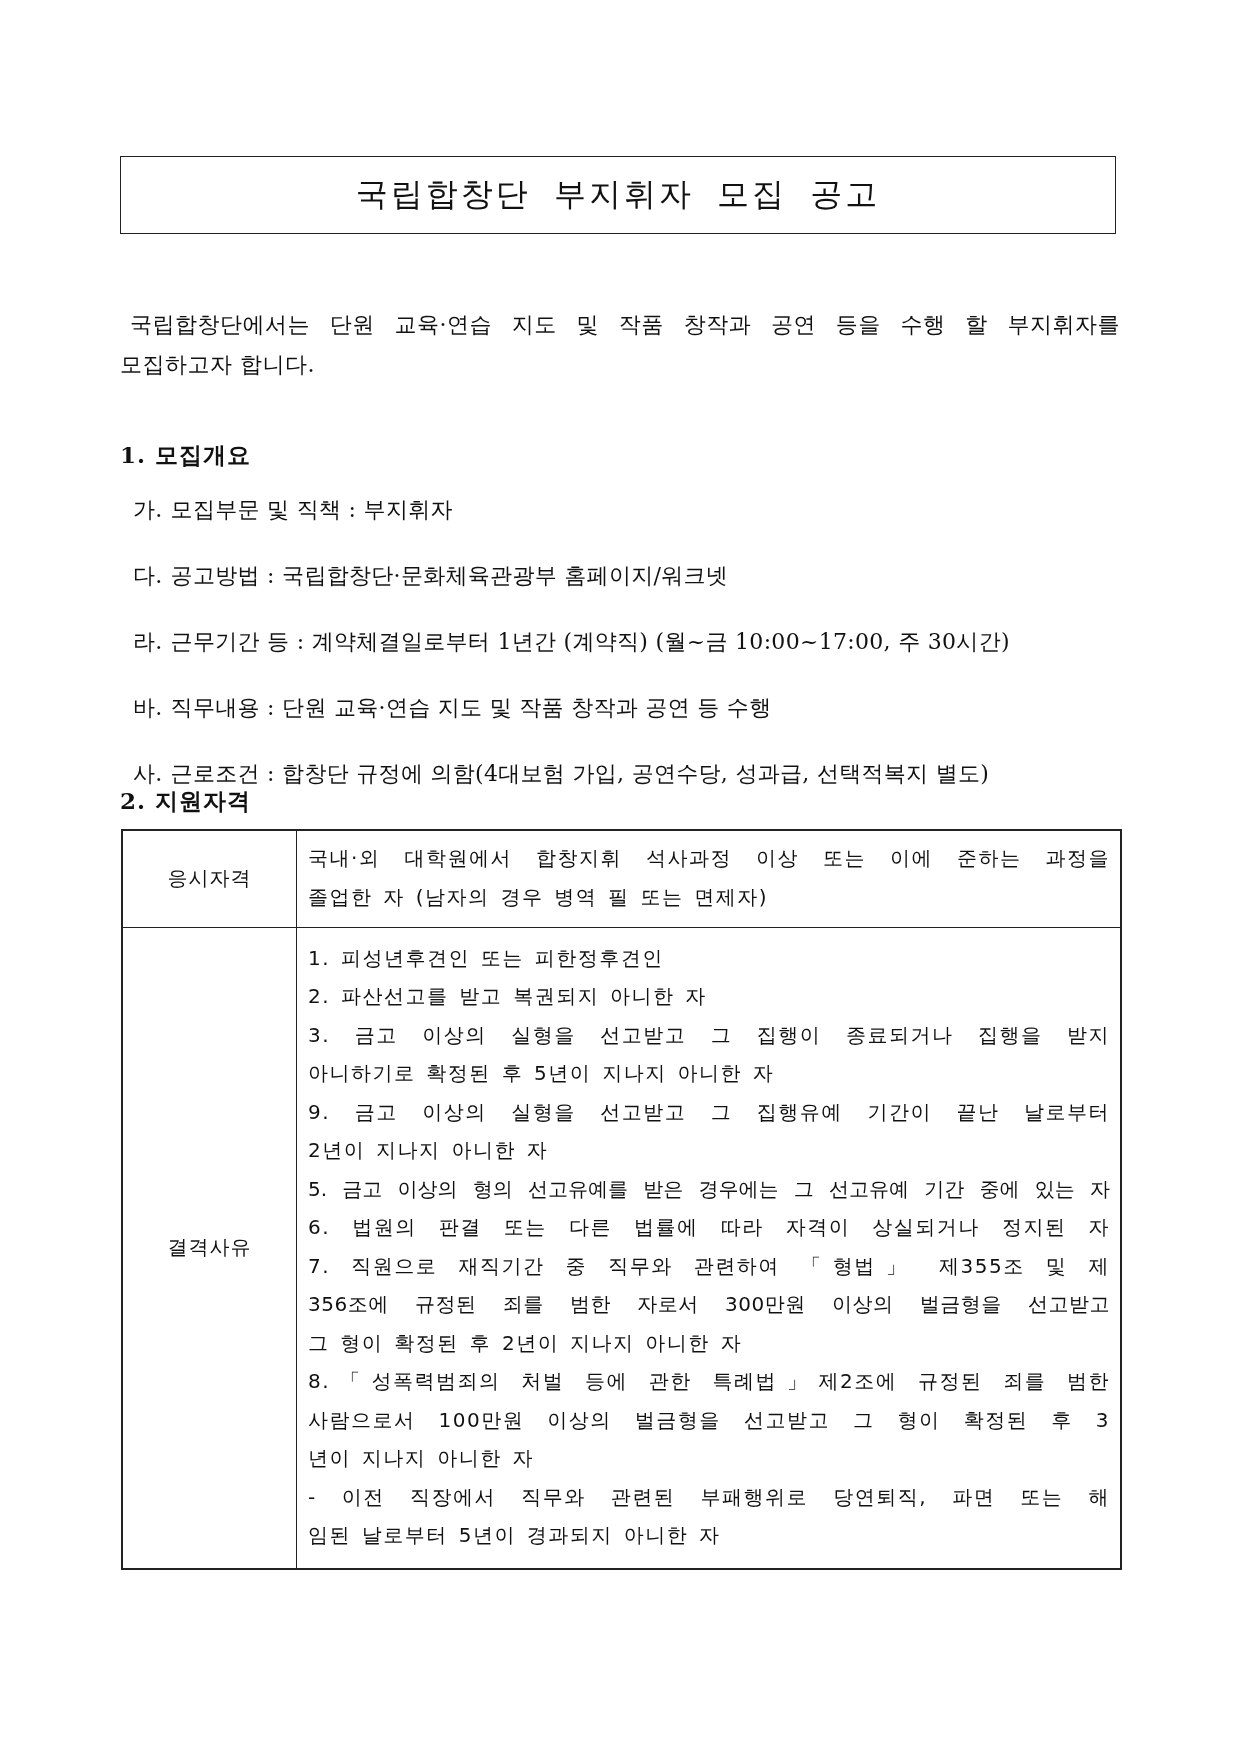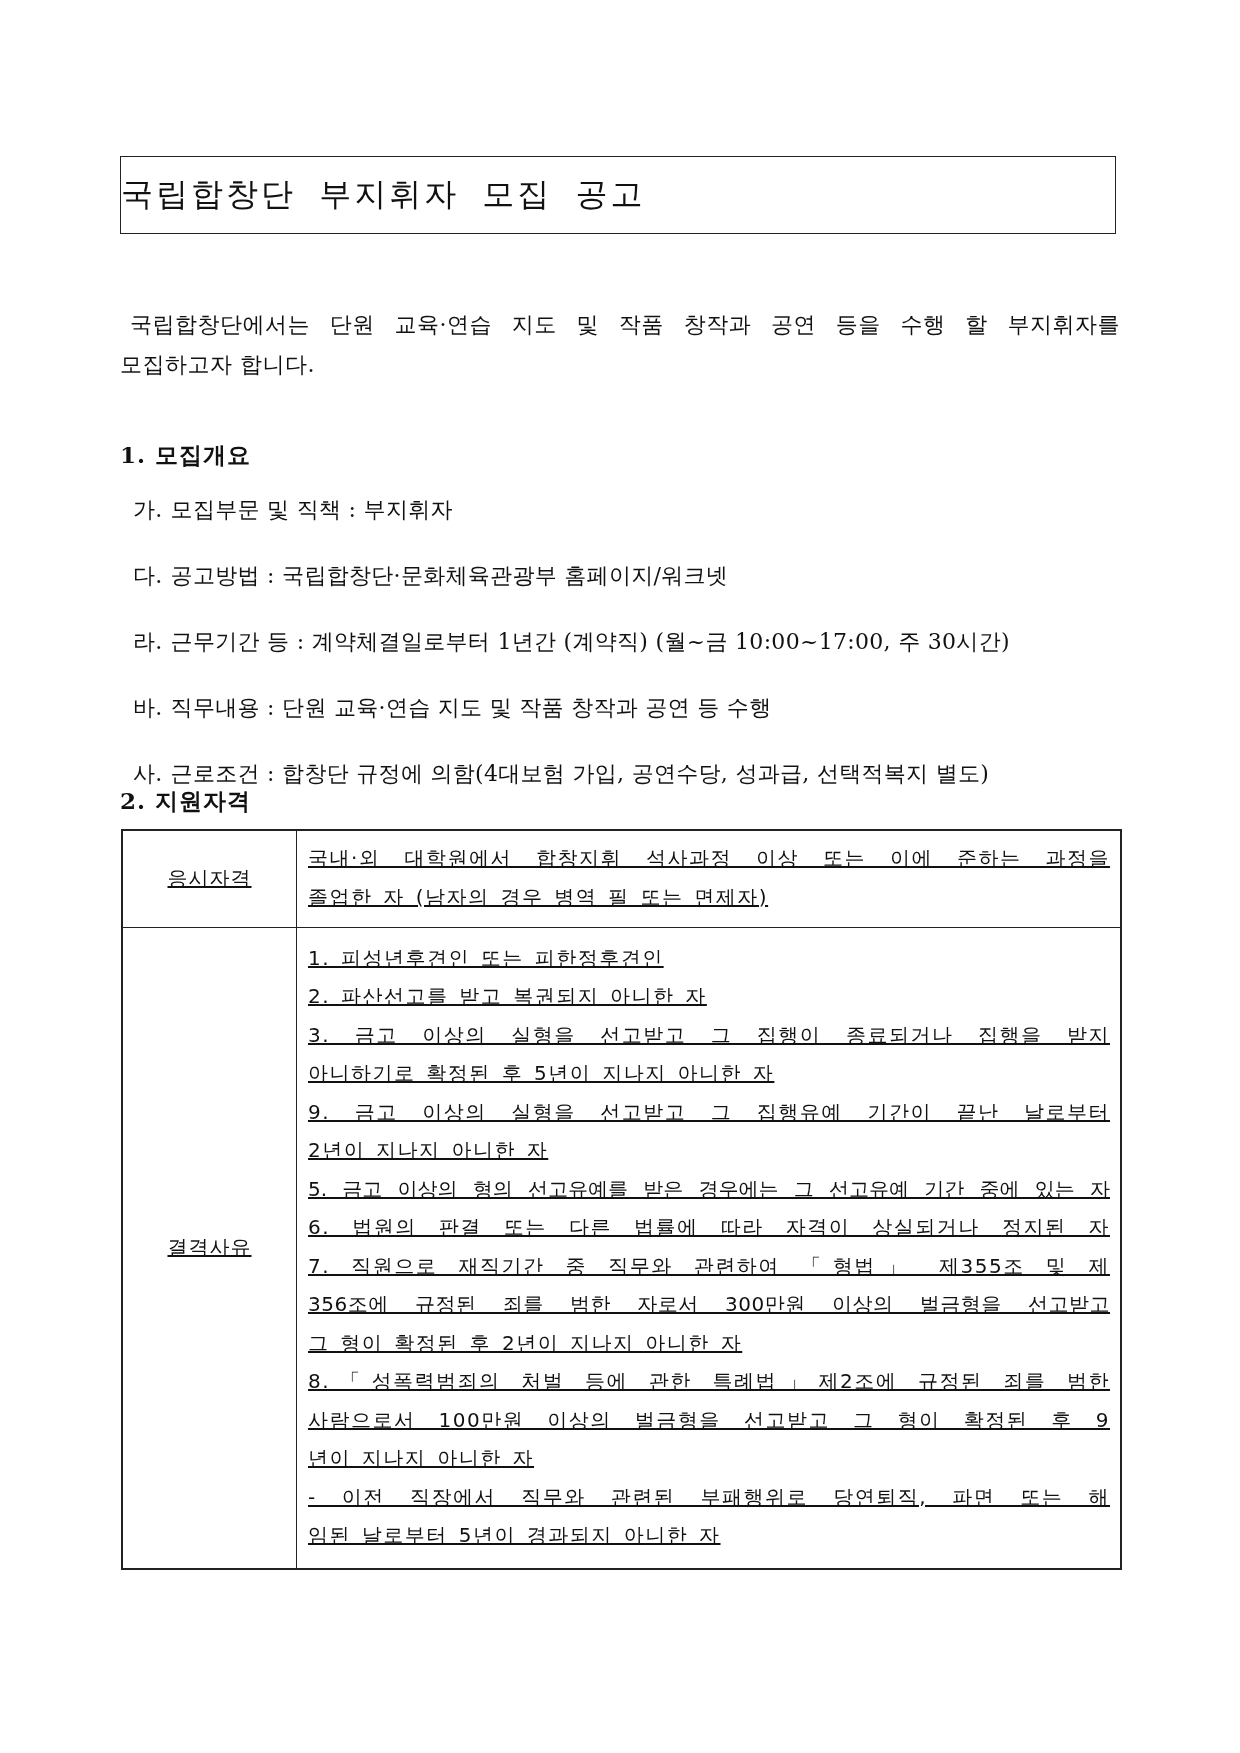--- a/index.html
+++ b/index.html
@@ -17,21 +17,21 @@
   }
   .title-box {
     position: absolute;
     left: 120px;
     top: 156px;
     width: 996px;
     height: 78px;
     border: 1.5px solid #222;
     display: flex;
     align-items: center;
-    justify-content: flex-start;
+    justify-content: center;
     box-sizing: border-box;
   }
   .title-box .title {
     font-family: "DejaVu Sans", "Liberation Sans", sans-serif;
     font-size: 32px;
     letter-spacing: 3px;
     word-spacing: 10px;
   }
   .intro {
     position: absolute;
@@ -78,21 +78,20 @@
   }
   .list li .marker { margin-right: 8px; }
   table.qual {
     position: absolute;
     left: 121px;
     top: 829px;
     width: 1001px;
     border-collapse: collapse;
     font-family: "DejaVu Sans", "Liberation Sans", sans-serif;
     font-size: 20px;
-    text-decoration: underline;
   }
   table.qual td {
     border: 1px solid #222;
     vertical-align: middle;
   }
   table.qual {
     border: 2px solid #222;
   }
   td.label-cell {
     width: 171px;
@@ -151,20 +150,20 @@
       <span class="line">3. 금고 이상의 실형을 선고받고 그 집행이 종료되거나 집행을 받지</span>
       <span class="line last">아니하기로 확정된 후 5년이 지나지 아니한 자</span>
       <span class="line">9. 금고 이상의 실형을 선고받고 그 집행유예 기간이 끝난 날로부터</span>
       <span class="line last">2년이 지나지 아니한 자</span>
       <span class="line" style="letter-spacing:0;word-spacing:0">5. 금고 이상의 형의 선고유예를 받은 경우에는 그 선고유예 기간 중에 있는 자</span>
       <span class="line">6. 법원의 판결 또는 다른 법률에 따라 자격이 상실되거나 정지된 자</span>
       <span class="line">7. 직원으로 재직기간 중 직무와 관련하여 「형법」 제355조 및 제</span>
       <span class="line" style="letter-spacing:0.5px">356조에 규정된 죄를 범한 자로서 300만원 이상의 벌금형을 선고받고</span>
       <span class="line last">그 형이 확정된 후 2년이 지나지 아니한 자</span>
       <span class="line">8.「성폭력범죄의 처벌 등에 관한 특례법」제2조에 규정된 죄를 범한</span>
-      <span class="line">사람으로서 100만원 이상의 벌금형을 선고받고 그 형이 확정된 후 9</span>
+      <span class="line">사람으로서 100만원 이상의 벌금형을 선고받고 그 형이 확정된 후 3</span>
       <span class="line last">년이 지나지 아니한 자</span>
       <span class="line">- 이전 직장에서 직무와 관련된 부패행위로 당연퇴직, 파면 또는 해</span>
       <span class="line last">임된 날로부터 5년이 경과되지 아니한 자</span>
     </td>
   </tr>
 </tbody>
   </table>
 
 </body></html>

